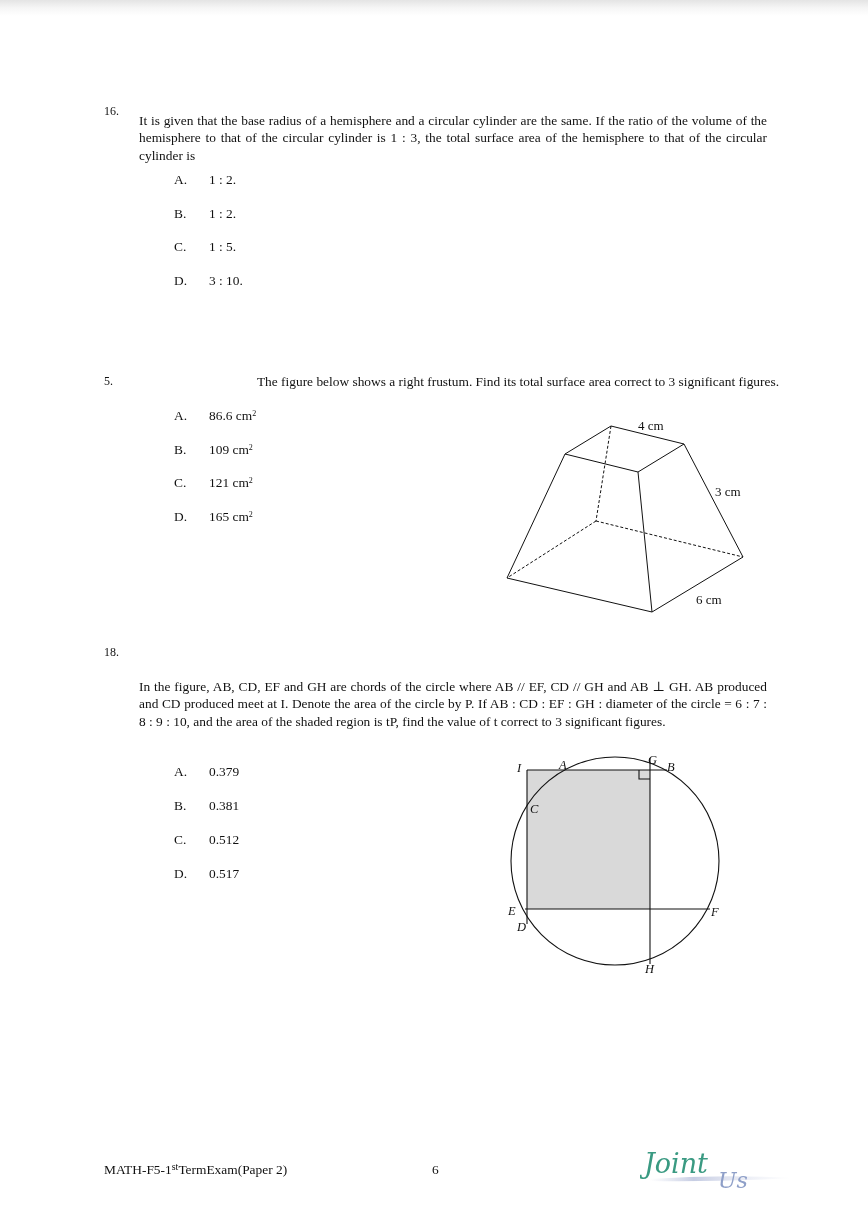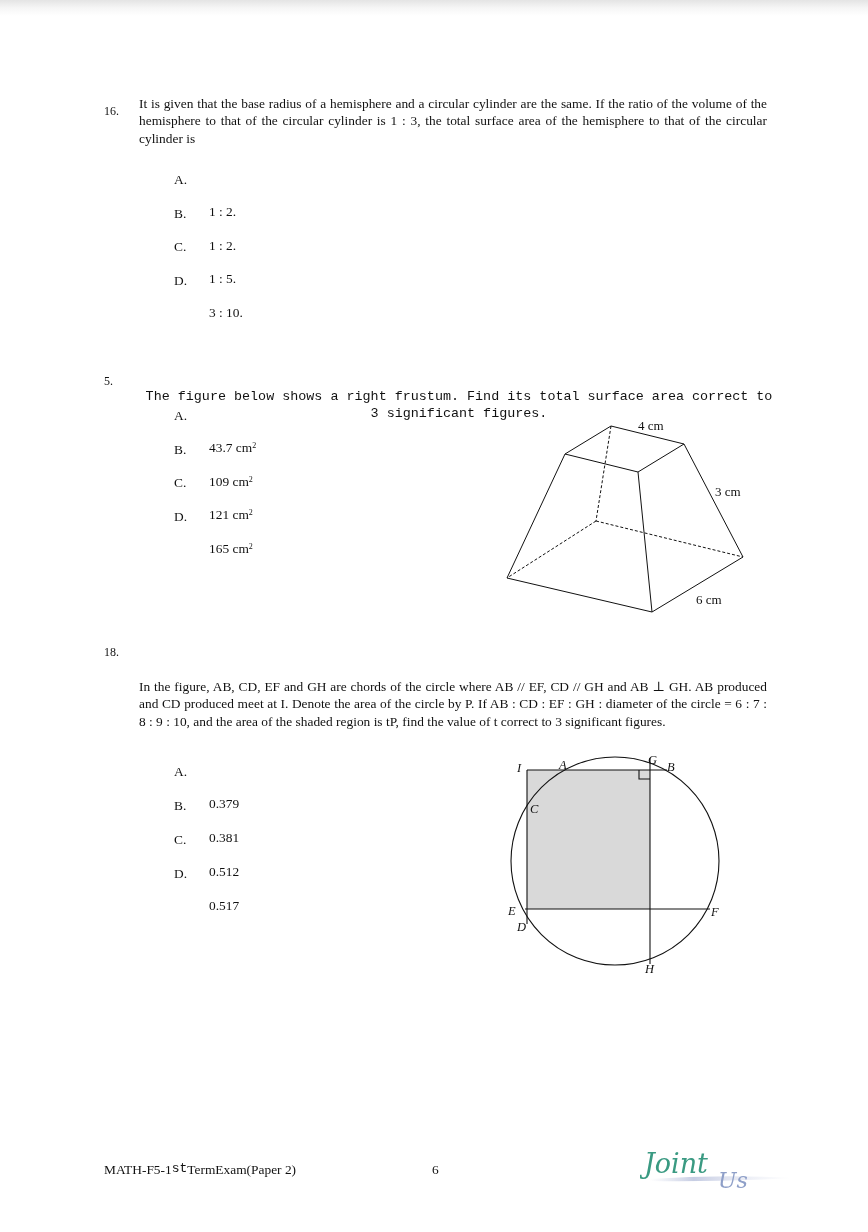--- a/index.html
+++ b/index.html
@@ -17,68 +17,68 @@
       position: absolute; left: 104px; font-size: 12px; line-height: 17px;
     }
     .q-text {
       position: absolute; left: 139px; width: 628px;
       font-size: 13.4px; line-height: 17.3px; text-align: justify;
     }
     .opt {
       position: absolute; font-size: 13.4px; line-height: 17px; white-space: nowrap;
     }
     .opt .letter { position: absolute; left: 174px; }
-    .opt .val { position: absolute; left: 209px; margin-top: 32px; }
+    .opt .val { position: absolute; left: 209px; }
     .opt { left: 0; width: 400px; height: 17px; }
     sup { font-size: 8px; vertical-align: top; position: relative; top: -2px; }
     .it { }
     svg.fig { position: absolute; left: 0; top: 0; overflow: visible; }
     .footer-left {
       position: absolute; left: 104px; top: 1162px; font-size: 13.4px;
     }
-    .footer-left sup { font-size: 13px; top: -1px; font-family: Liberation Mono, monospace; }
+    .footer-left sup { font-size: 10px; top: -1px; }
     .footer-page {
       position: absolute; left: 432px; top: 1162px; font-size: 13.4px;
     }
     .logo {
       position: absolute; left: 640px; top: 1142px; width: 160px; height: 50px;
     }
   </style>
 </head>
 <body>
 
 <div class="top-shade"></div>
 
 <div>
   <div class="q-num" style="top:103px">16.</div>
-  <div class="q-text" style="top:95px">It is given that the base radius of a hemisphere and a circular cylinder are the same. If the ratio of the volume of the hemisphere to that of the circular cylinder is 1 : 3, the total surface area of the hemisphere to that of the circular cylinder is</div>
+  <div class="q-text" style="top:112px">It is given that the base radius of a hemisphere and a circular cylinder are the same. If the ratio of the volume of the hemisphere to that of the circular cylinder is 1 : 3, the total surface area of the hemisphere to that of the circular cylinder is</div>
   <div class="opt" style="top:171px">
     <span class="letter">A.</span>
     <span class="val">1 : 2.</span>
   </div>
   <div class="opt" style="top:205px">
     <span class="letter">B.</span>
     <span class="val">1 : 2.</span>
   </div>
   <div class="opt" style="top:238px">
     <span class="letter">C.</span>
     <span class="val">1 : 5.</span>
   </div>
   <div class="opt" style="top:272px">
     <span class="letter">D.</span>
     <span class="val">3 : 10.</span>
   </div>
 </div>
 
 <div>
   <div class="q-num" style="top:373px">5.</div>
-  <div class="q-text" style="top:388px; text-align:center; width:640px;font-family:Liberation Mono, monospace;">The figure below shows a right frustum. Find its total surface area correct to 3 significant figures.</div>
+  <div class="q-text" style="top:373px; text-align:right; width:640px;">The figure below shows a right frustum. Find its total surface area correct to 3 significant figures.</div>
   <div class="opt" style="top:407px">
     <span class="letter">A.</span>
-    <span class="val"><span>43.7 cm</span><sup>2</sup></span>
+    <span class="val"><span>86.6 cm</span><sup>2</sup></span>
   </div>
   <div class="opt" style="top:441px">
     <span class="letter">B.</span>
     <span class="val"><span>109 cm</span><sup>2</sup></span>
   </div>
   <div class="opt" style="top:474px">
     <span class="letter">C.</span>
     <span class="val"><span>121 cm</span><sup>2</sup></span>
   </div>
   <div class="opt" style="top:508px">

